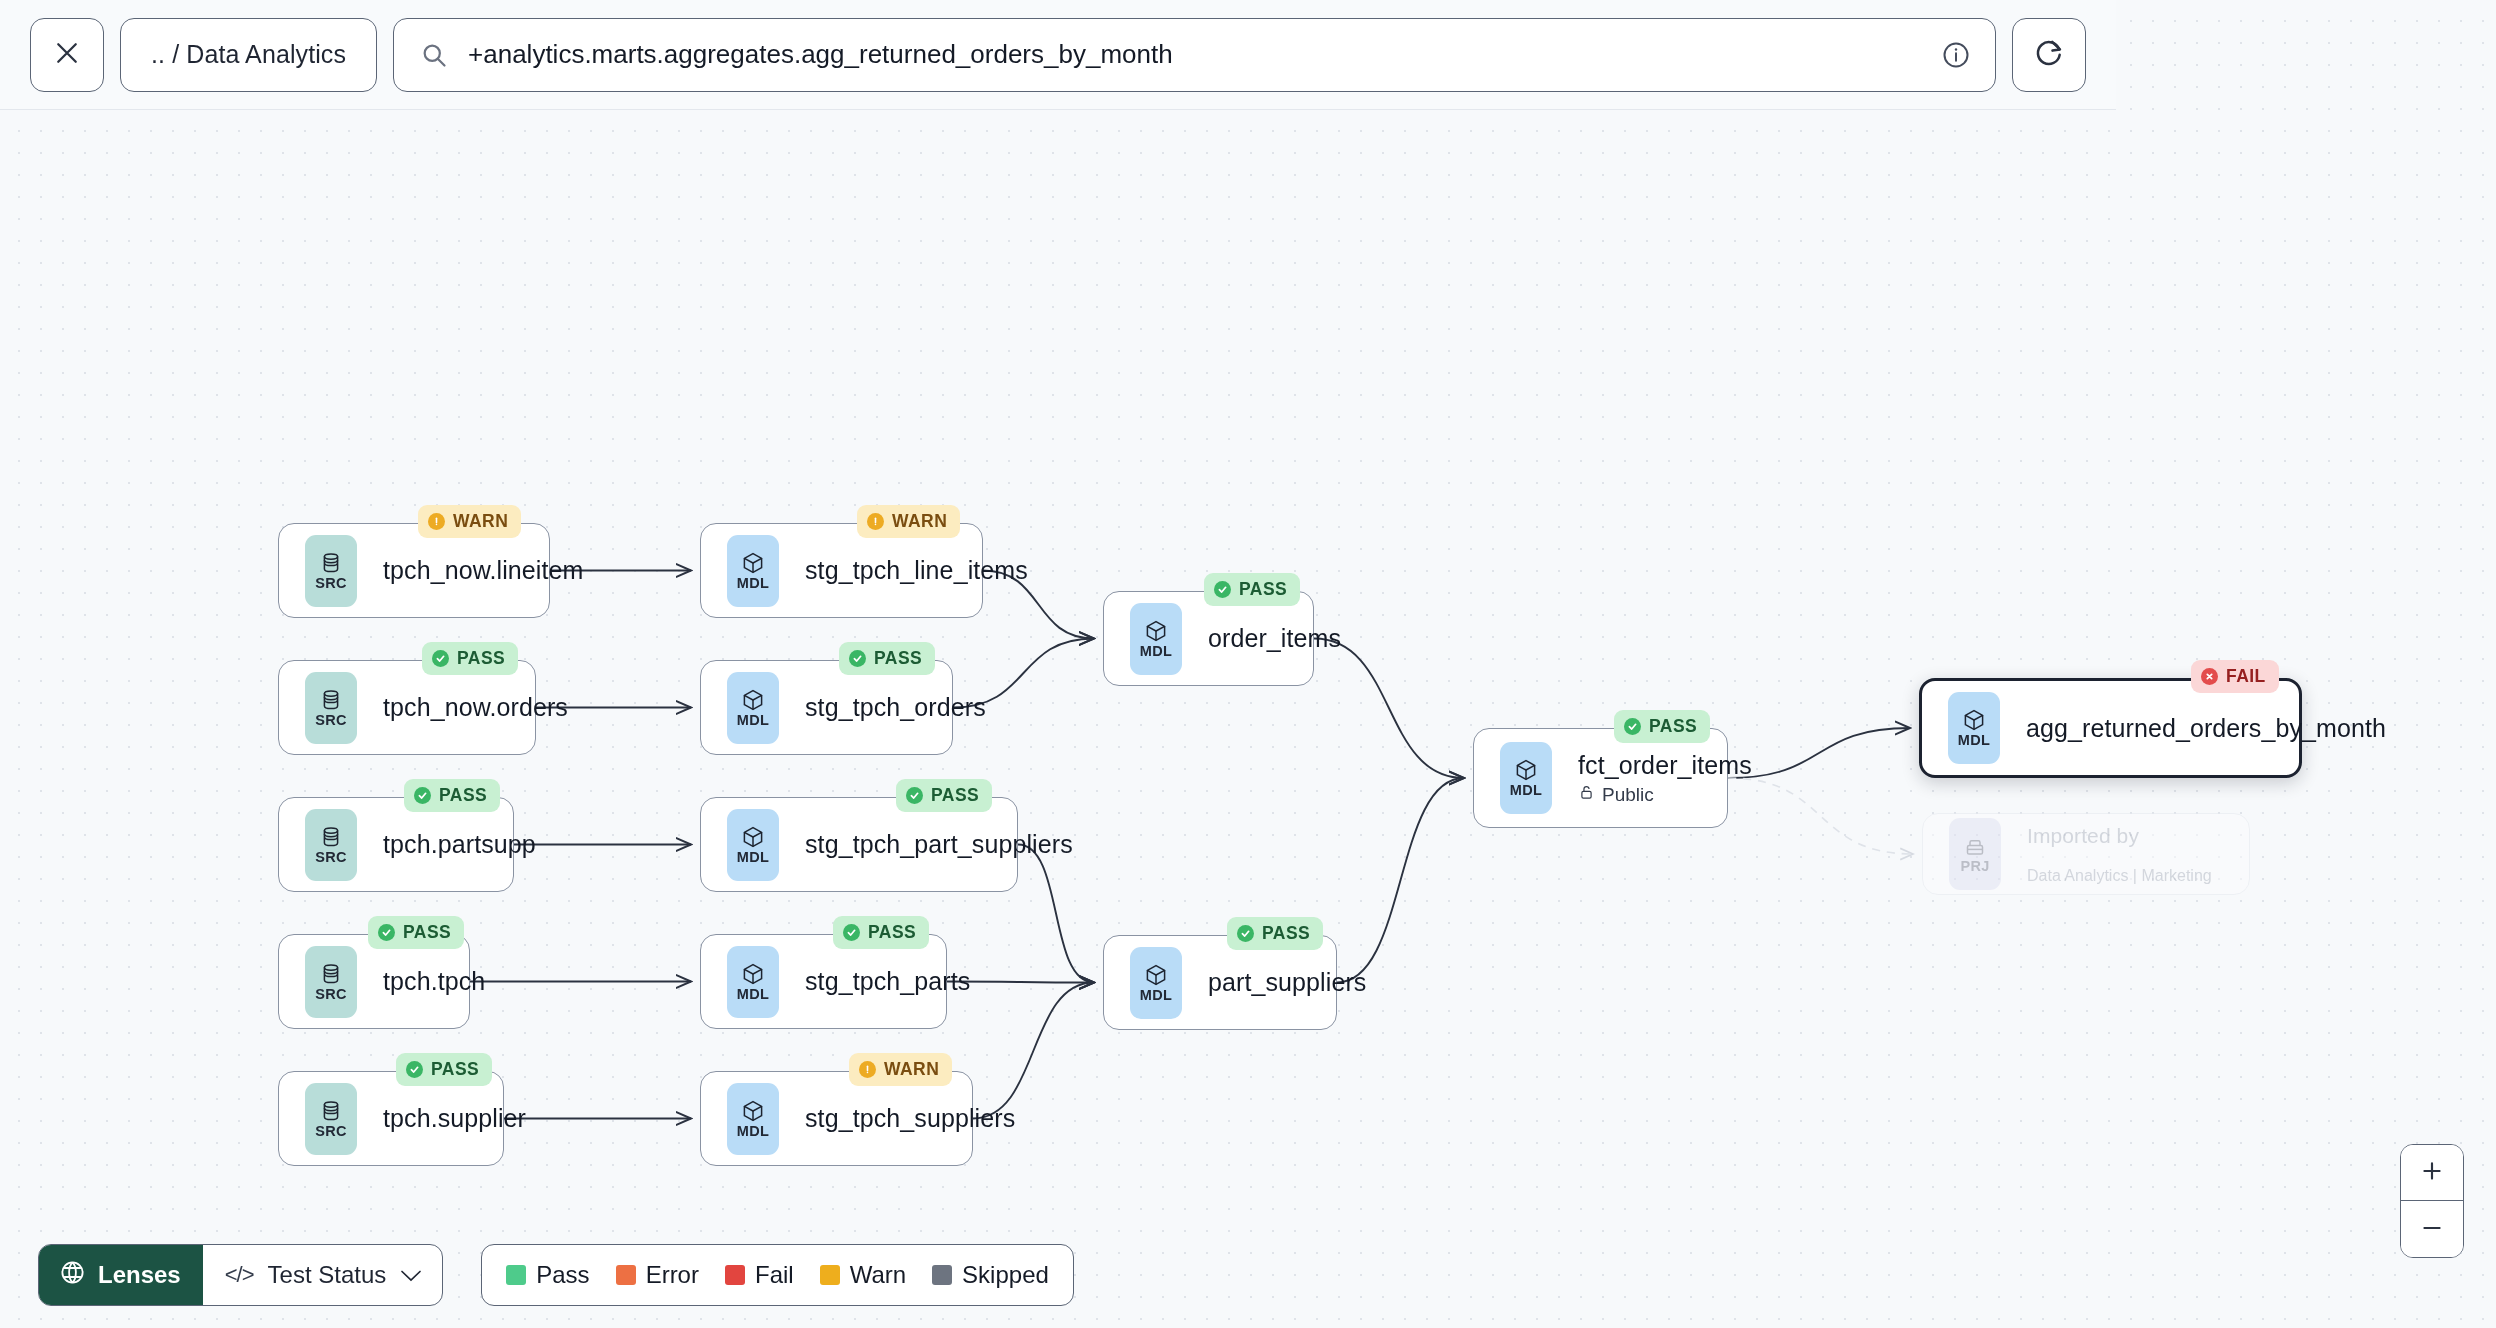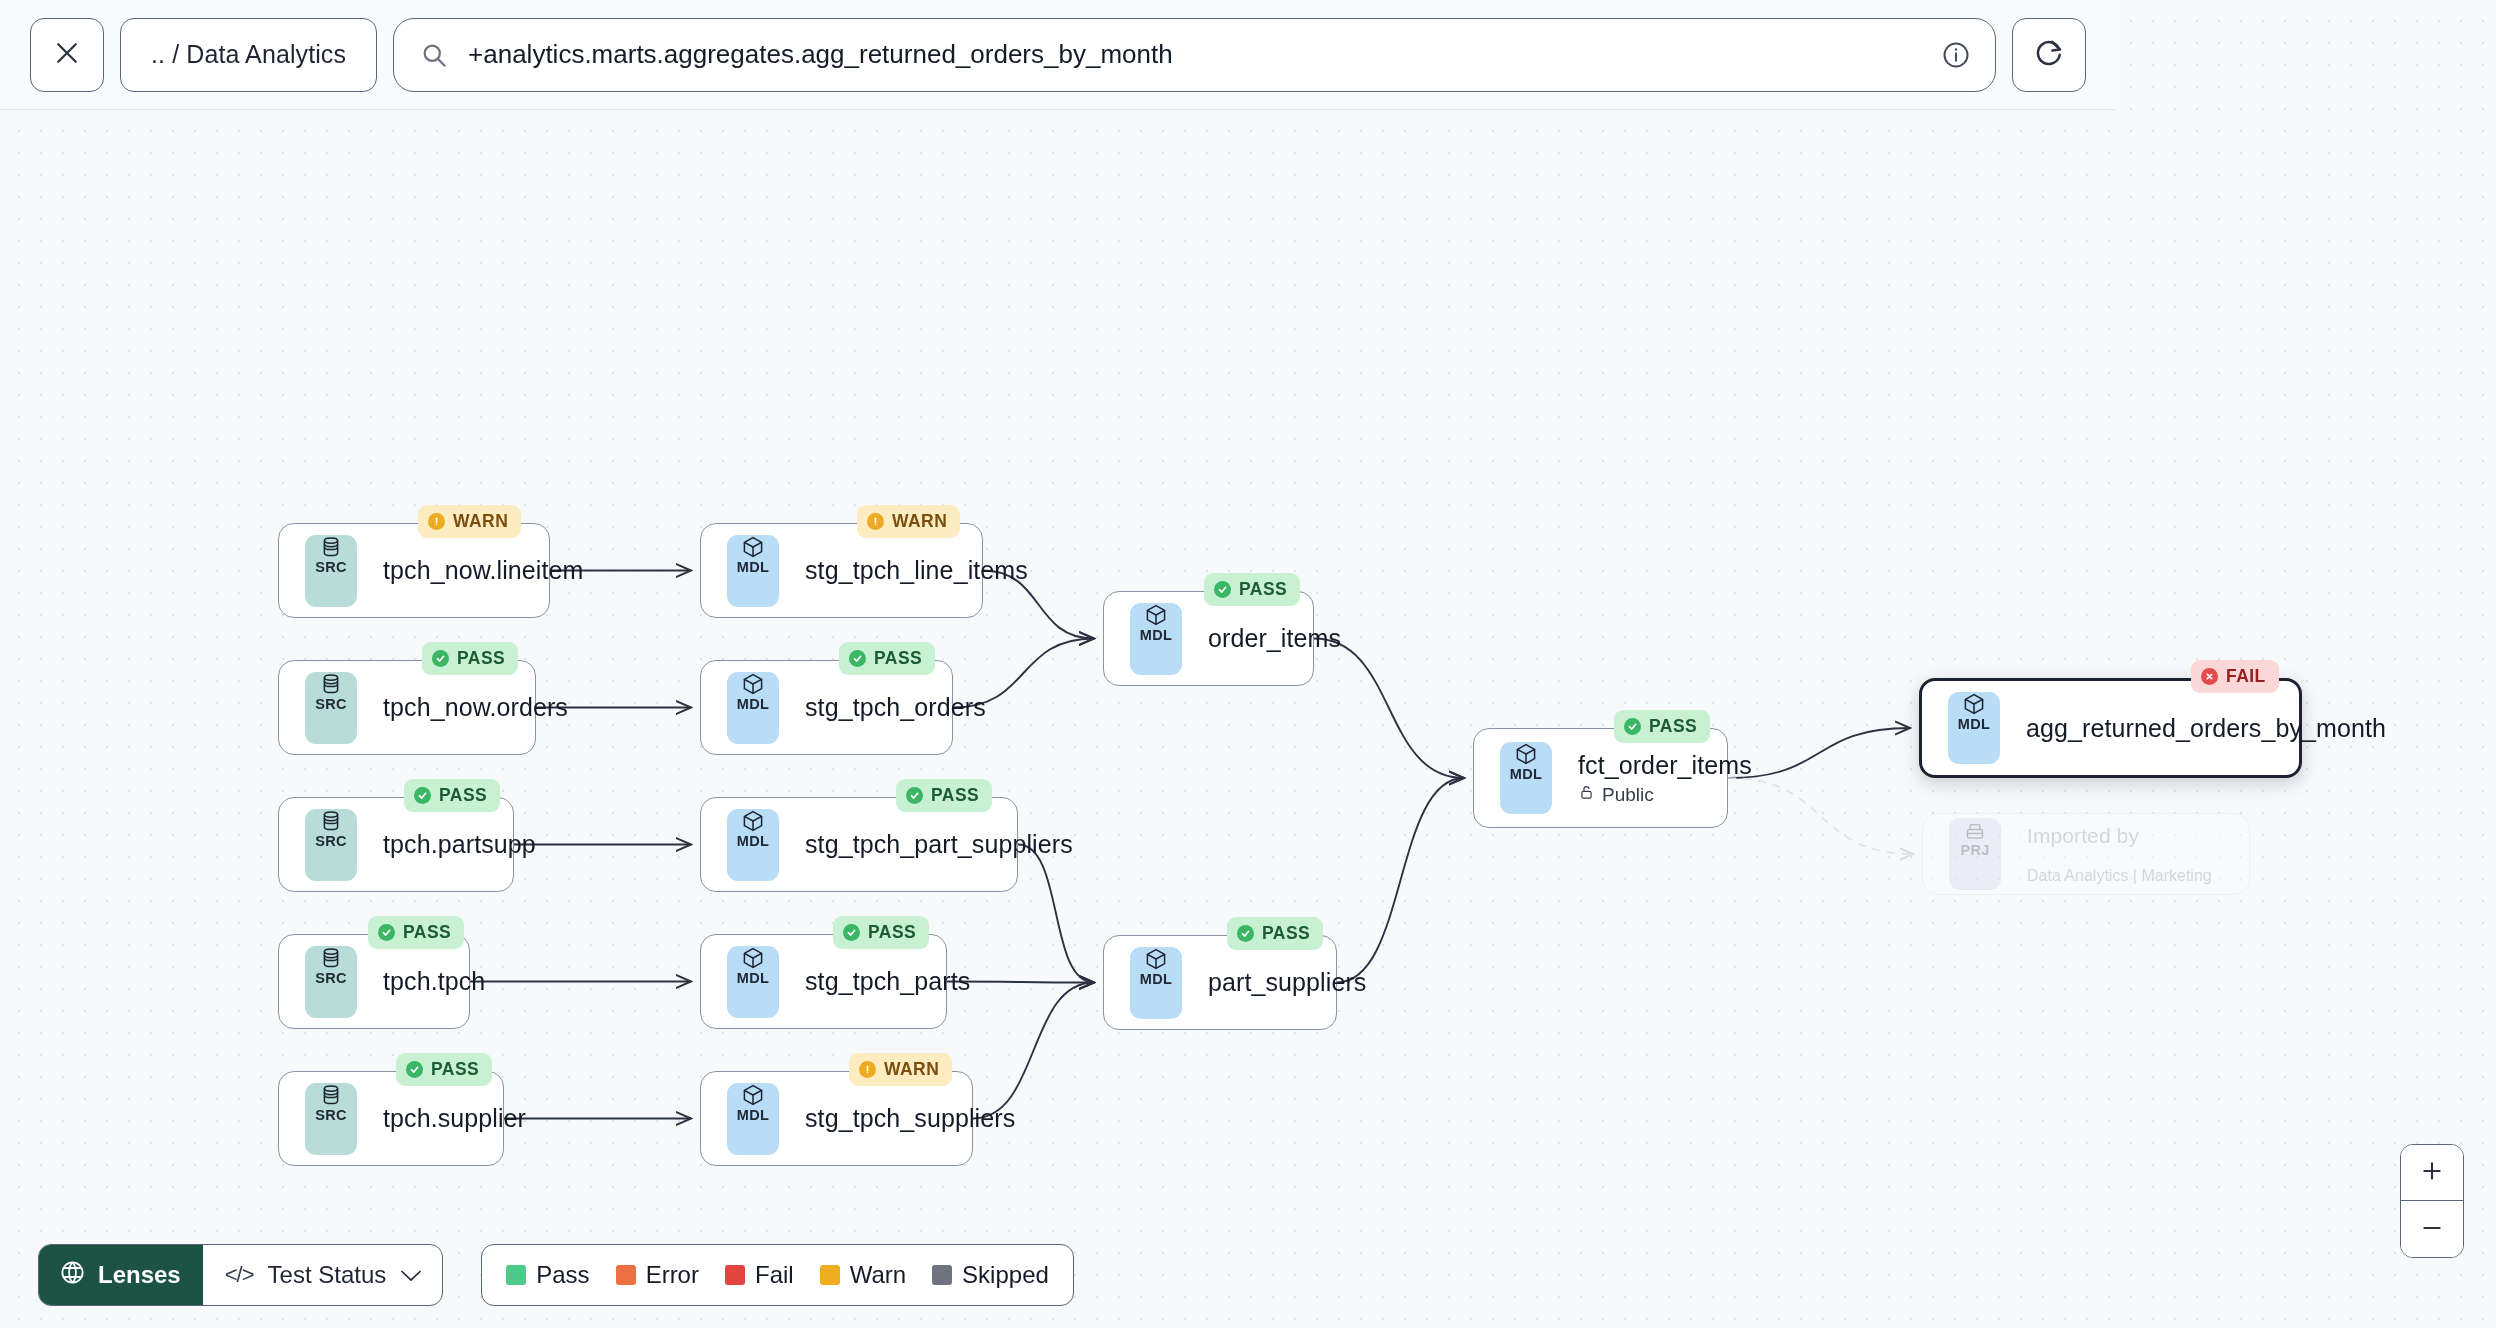--- a/index.html
+++ b/index.html
@@ -54,21 +54,20 @@
     letter-spacing: .1px;
   }
   .tb-search {
     flex: 1;
     display: flex;
     align-items: center;
     padding: 0 24px 0 26px;
     gap: 20px;
     justify-content: flex-start;
     cursor: text;
-    border-radius: 21px;
   }
   .tb-search .search-icon { flex: 0 0 auto; display:flex; }
   .tb-search .search-icon svg { width: 28px; height: 28px; }
   .tb-search .query {
     flex: 1;
     font-size: 26px;
     color: #141a26;
     white-space: nowrap;
     overflow: hidden;
     text-overflow: ellipsis;
@@ -119,20 +118,21 @@
     opacity: .55;
     z-index: 5;
   }
   .nbadge {
     width: 52px;
     height: 72px;
     border-radius: 11px;
     display: flex;
     flex-direction: column;
     align-items: center;
+    justify-content: center;
     gap: 1px;
     flex: 0 0 auto;
   }
   .nbadge.src { background: #b8ddd9; }
   .nbadge.mdl { background: #b9dcf7; }
   .nbadge.prj { background: #e3e4f3; }
   .nbadge svg { width: 24px; height: 24px; display:block; }
   .nbadge .kind {
     font-size: 14.5px;
     font-weight: 600;

